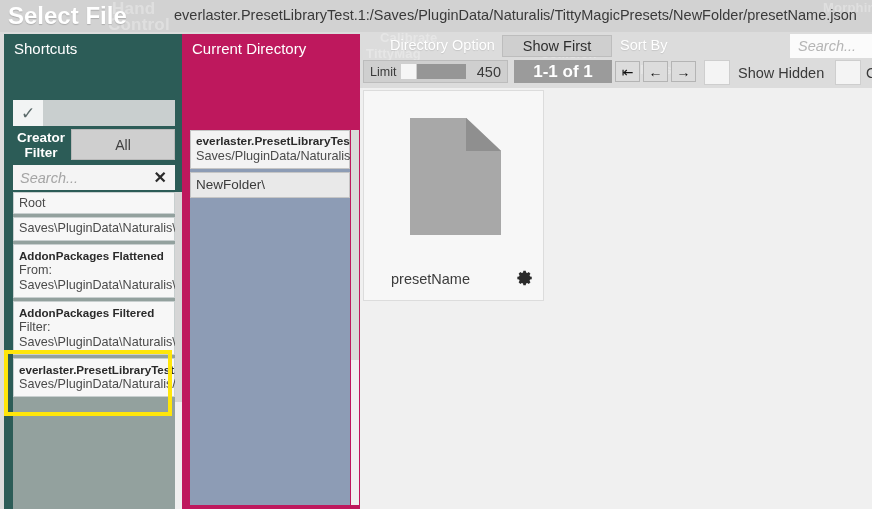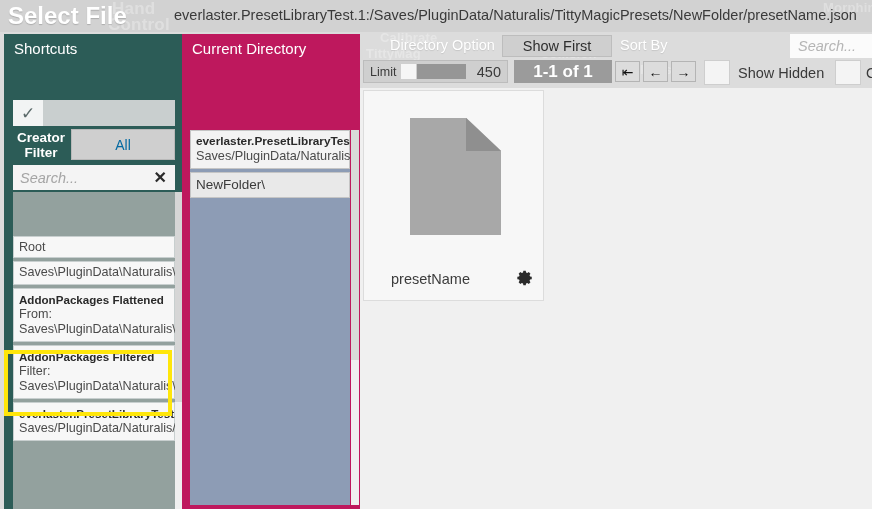--- a/index.html
+++ b/index.html
@@ -61,21 +61,21 @@
   .cf-row { position: absolute; left: 9px; top: 95px; width: 162px; height: 33px; }
   .cf-label {
     position: absolute; left: 0; top: 0; width: 56px; height: 33px;
     color: #fff; font-size: 13.5px; font-weight: bold;
     text-align: center; line-height: 15px; padding-top: 1px;
   }
   .cf-btn {
     position: absolute; left: 58px; top: 0; width: 104px; height: 31px;
     background: #cfcfcf; border: 1px solid #b9b9b9;
     display: flex; align-items: center; justify-content: center;
-    font-size: 14px; color: #0369a1;
+    font-size: 14px; color: #404040;
   }
 
   .search-row {
     position: absolute; left: 9px; top: 131px; width: 162px; height: 25px;
     background: #f4f4f4; display: flex; align-items: center;
   }
   .search-row .ph { font-size: 14.5px; color: #a5a5a5; font-style: italic; padding-left: 7px; flex: 1; }
   .search-row .x { font-size: 16px; font-weight: bold; color: #2b2b2b; padding-right: 8px; }
 
   .sc-list {
@@ -223,21 +223,21 @@
       </div>
       <div class="cf-btn">All</div>
     </div>
 
     <div class="search-row">
       <div class="ph">Search...</div>
       <div class="x">✕</div>
     </div>
 
     <div class="sc-list">
-      <div class="sc-item" style="height:22px;margin-top:44px;">
+      <div class="sc-item" style="height:22px;">
         <div class="sub">Root</div>
       </div>
       <div class="sc-item">
         <div class="sub">Saves\PluginData\Naturalis\TittyMagicPresets</div>
       </div>
       <div class="sc-item">
         <div class="head">AddonPackages Flattened</div>
         <div class="sub">From: Saves\PluginData\Naturalis\TittyMagicPresets</div>
       </div>
       <div class="sc-item">

